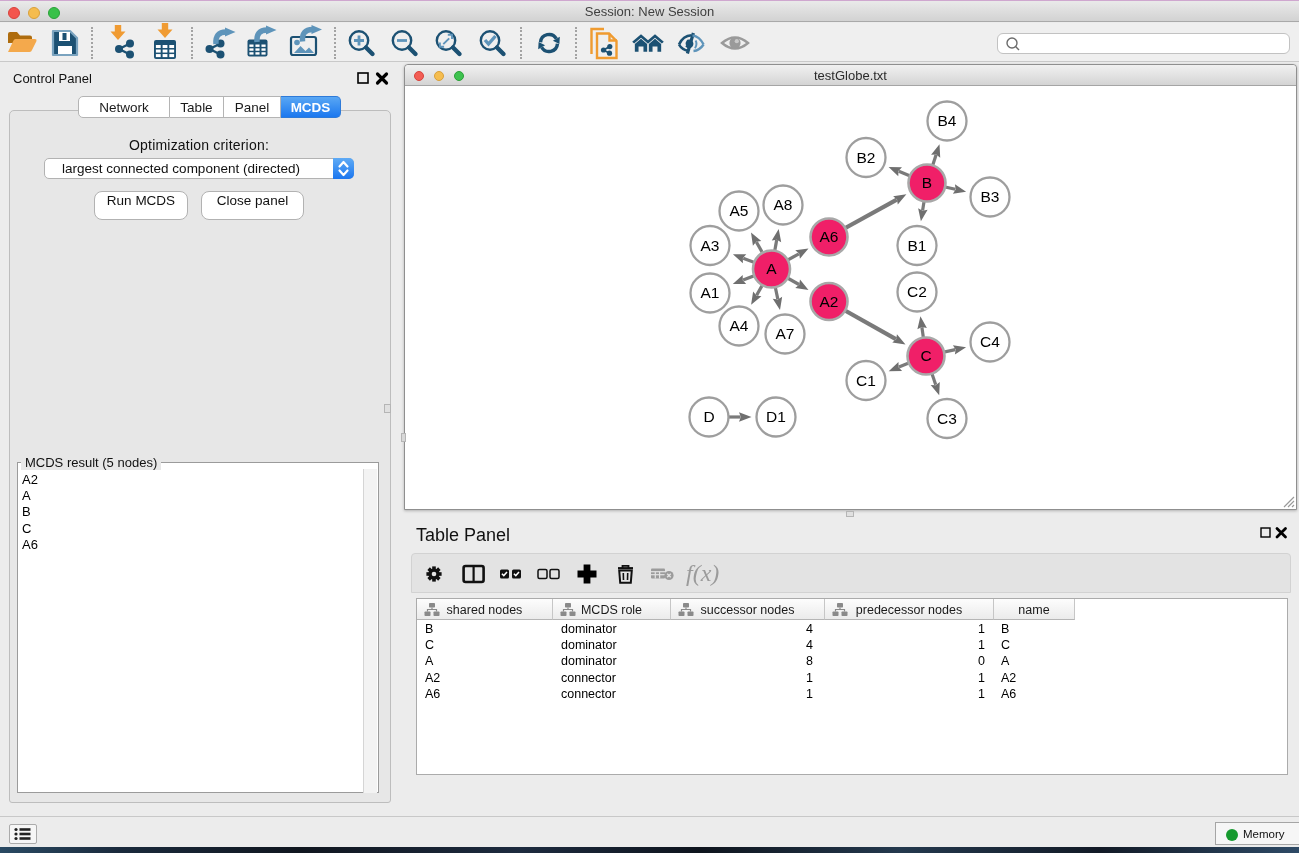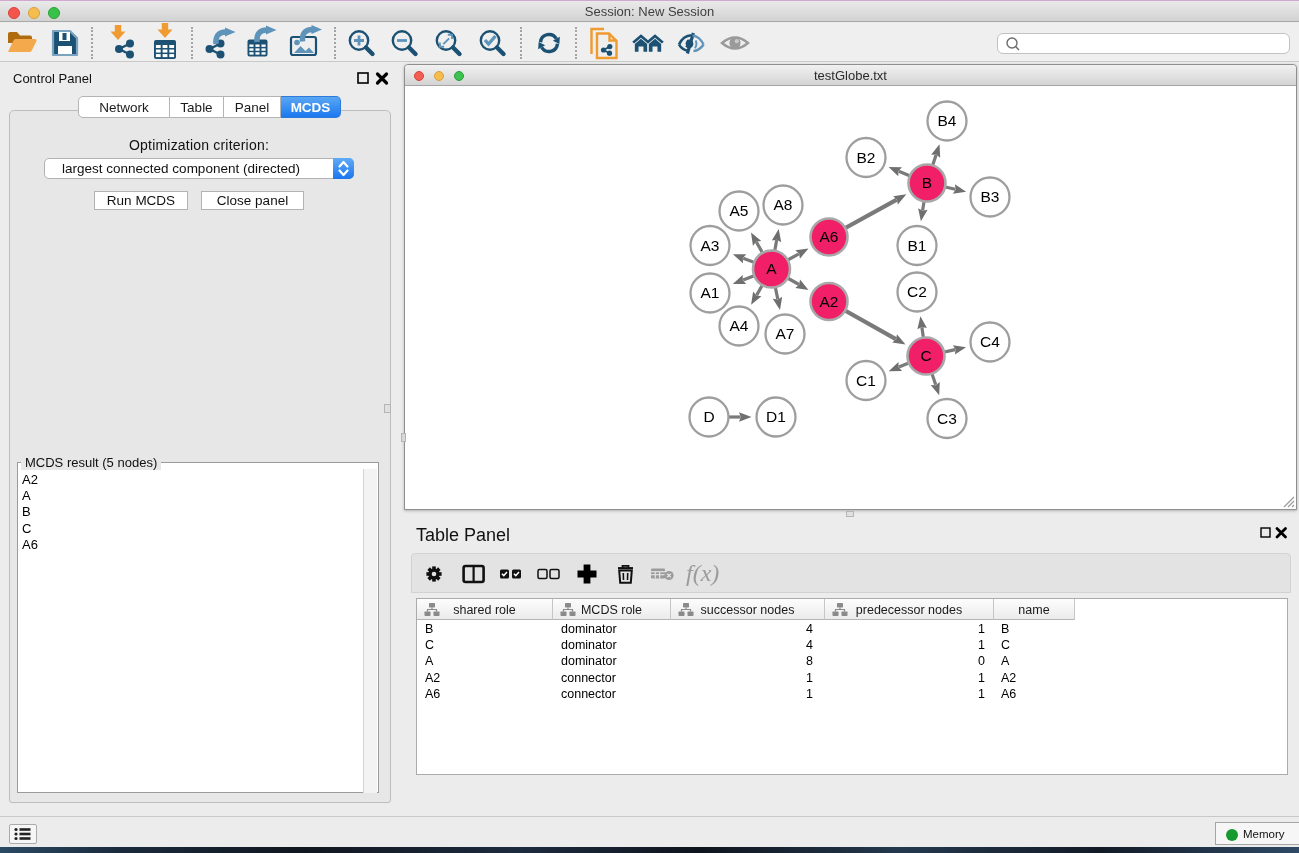--- a/index.html
+++ b/index.html
@@ -28,21 +28,21 @@
 .tab { height:22px; line-height:21px; font-size:13.5px; text-align:center; background:#fff; border:1px solid #b4b4b4; border-left:none; color:#1a1a1a; }
 .tab.first { border-left:1px solid #b4b4b4; border-radius:5px 0 0 5px; }
 .tab.last { border-radius:0 5px 5px 0;font-weight:bold; }
 .tab.sel { background:linear-gradient(#59a7f4,#1c78ef); color:#fff; border-color:#2e7ad8; }
 #cp-tabs { left:78px; top:96px; }
 #opt-label { position:absolute; left:0; top:137px; width:398px; text-align:center; font-size:14px; color:#111; letter-spacing:0.2px; }
 #dropdown { position:absolute; left:44px; top:158px; width:310px; height:21px; background:#fff; border:1px solid #b2b2b2; border-radius:5px; }
 #dropdown .dtext { position:absolute; width:272px; top:2px; text-align:center; font-size:13.5px; color:#111; }
 #dropdown .spin { position:absolute; right:-1px; top:-1px; width:21px; height:21px; border-radius:0 5px 5px 0;
   background:linear-gradient(#5fabf5,#1b76ef); }
-.btn { position:absolute; height:19px; background:#fff; border:1px solid #b2b2b2; border-radius:0;
+.btn { position:absolute; height:29px; background:#fff; border:1px solid #b2b2b2; border-radius:8px;
   font-size:13.5px; color:#111; text-align:center; line-height:17px; }
 
 #grp { position:absolute; left:17px; top:462px; width:362px; height:331px; border:1px solid #9b9b9b; background:#fff; }
 #grp-label { position:absolute; left:21px; top:455px; font-size:13px; color:#111; background:#e7e7e7; padding:0 4px; }
 #grp .sb { position:absolute; right:1px; top:6px; width:14px; height:324px; background:#f3f3f3; border-left:1px solid #d5d5d5; }
 #grp ul { list-style:none; position:absolute; left:4px; top:9px; }
 #grp li { font-size:13px; color:#000; height:16.2px; line-height:16.2px; }
 
 #statusline { position:absolute; left:0; top:816px; width:1299px; height:1px; background:#c8c8c8; }
 #listbtn { position:absolute; left:9px; top:824px; width:28px; height:20px; background:#f6f6f6; border:1px solid #ababab; border-radius:2px; }
@@ -454,21 +454,21 @@
   <div id="tbl">
       <div class="hdr" style="left:0px;width:136px;">
         <svg width="16" height="14" style="position:absolute;left:7px;top:4px;">
           <g fill="#8a8a8a">
             <rect x="5" y="0" width="6" height="4.5" rx="0.8"></rect>
             <rect x="0.5" y="8.5" width="6" height="4.5" rx="0.8"></rect>
             <rect x="9.5" y="8.5" width="6" height="4.5" rx="0.8"></rect>
           </g>
           <path d="M8 4.5 v2 M3.5 8.5 v-2 h9 v2" stroke="#8a8a8a" stroke-width="1.2" fill="none"></path>
         </svg>
-        <span>shared role</span>
+        <span>shared nodes</span>
       </div>
       <div class="hdr" style="left:136px;width:118px;">
         <svg width="16" height="14" style="position:absolute;left:7px;top:4px;">
           <g fill="#8a8a8a">
             <rect x="5" y="0" width="6" height="4.5" rx="0.8"></rect>
             <rect x="0.5" y="8.5" width="6" height="4.5" rx="0.8"></rect>
             <rect x="9.5" y="8.5" width="6" height="4.5" rx="0.8"></rect>
           </g>
           <path d="M8 4.5 v2 M3.5 8.5 v-2 h9 v2" stroke="#8a8a8a" stroke-width="1.2" fill="none"></path>
         </svg>

